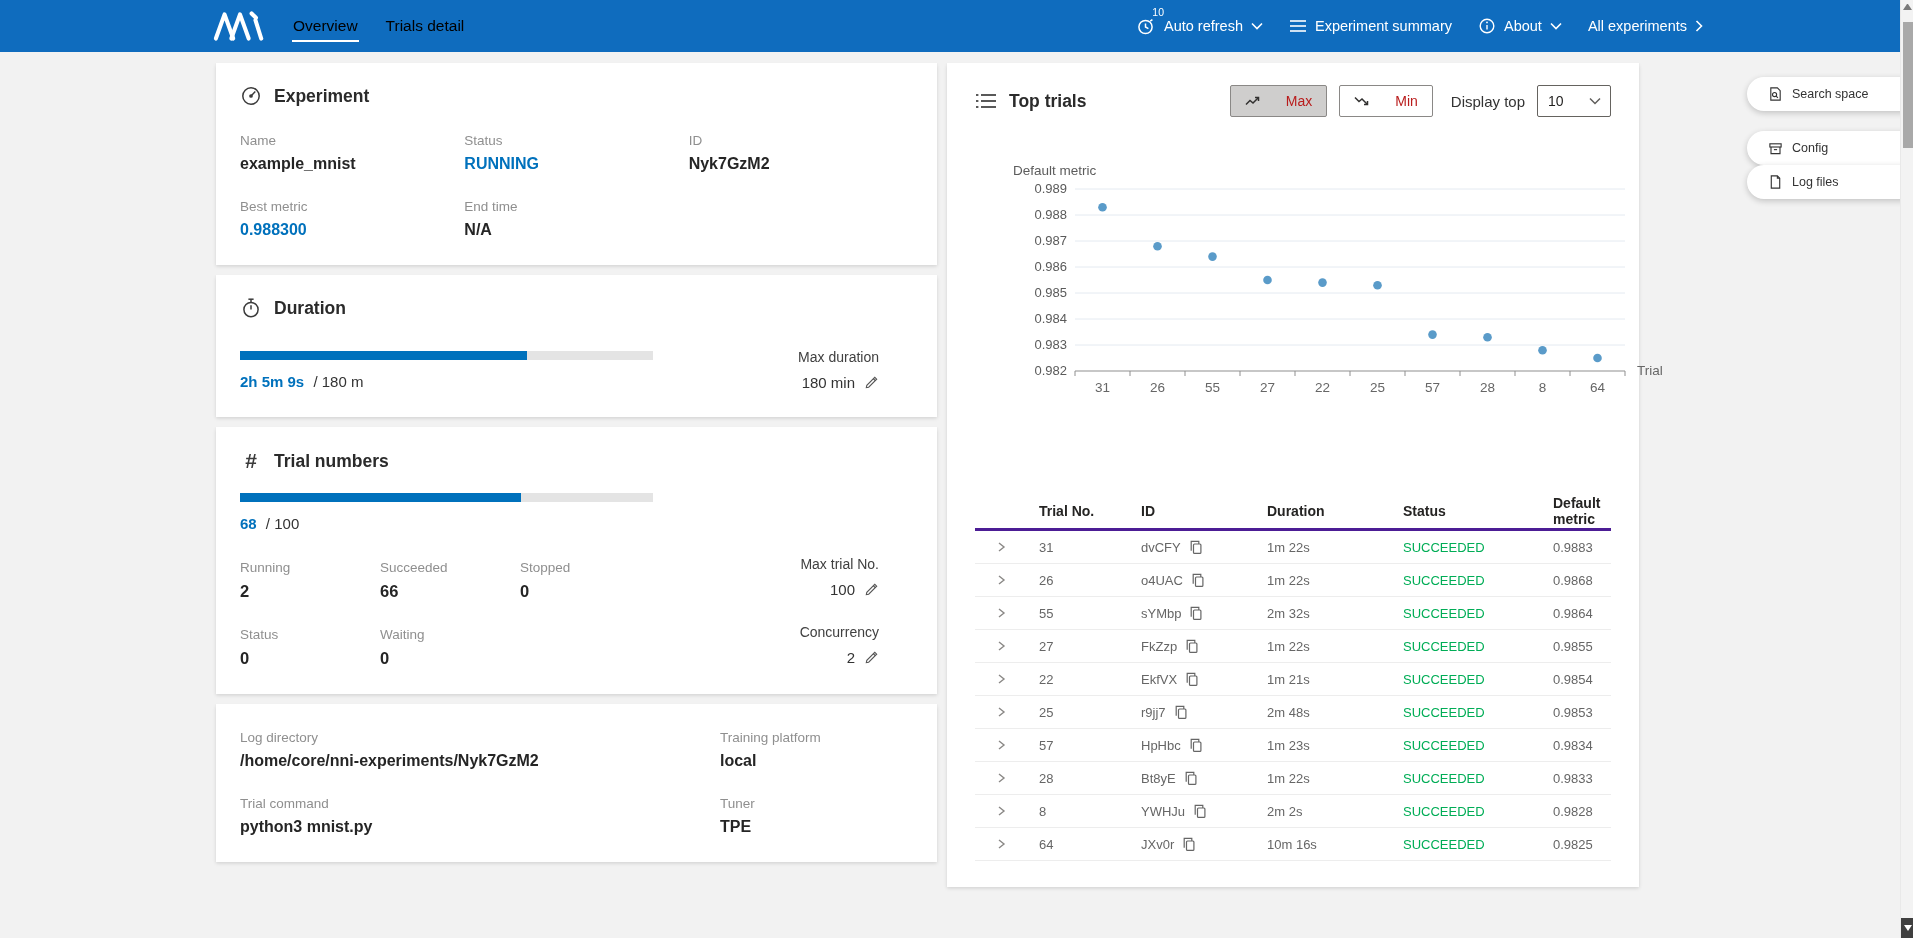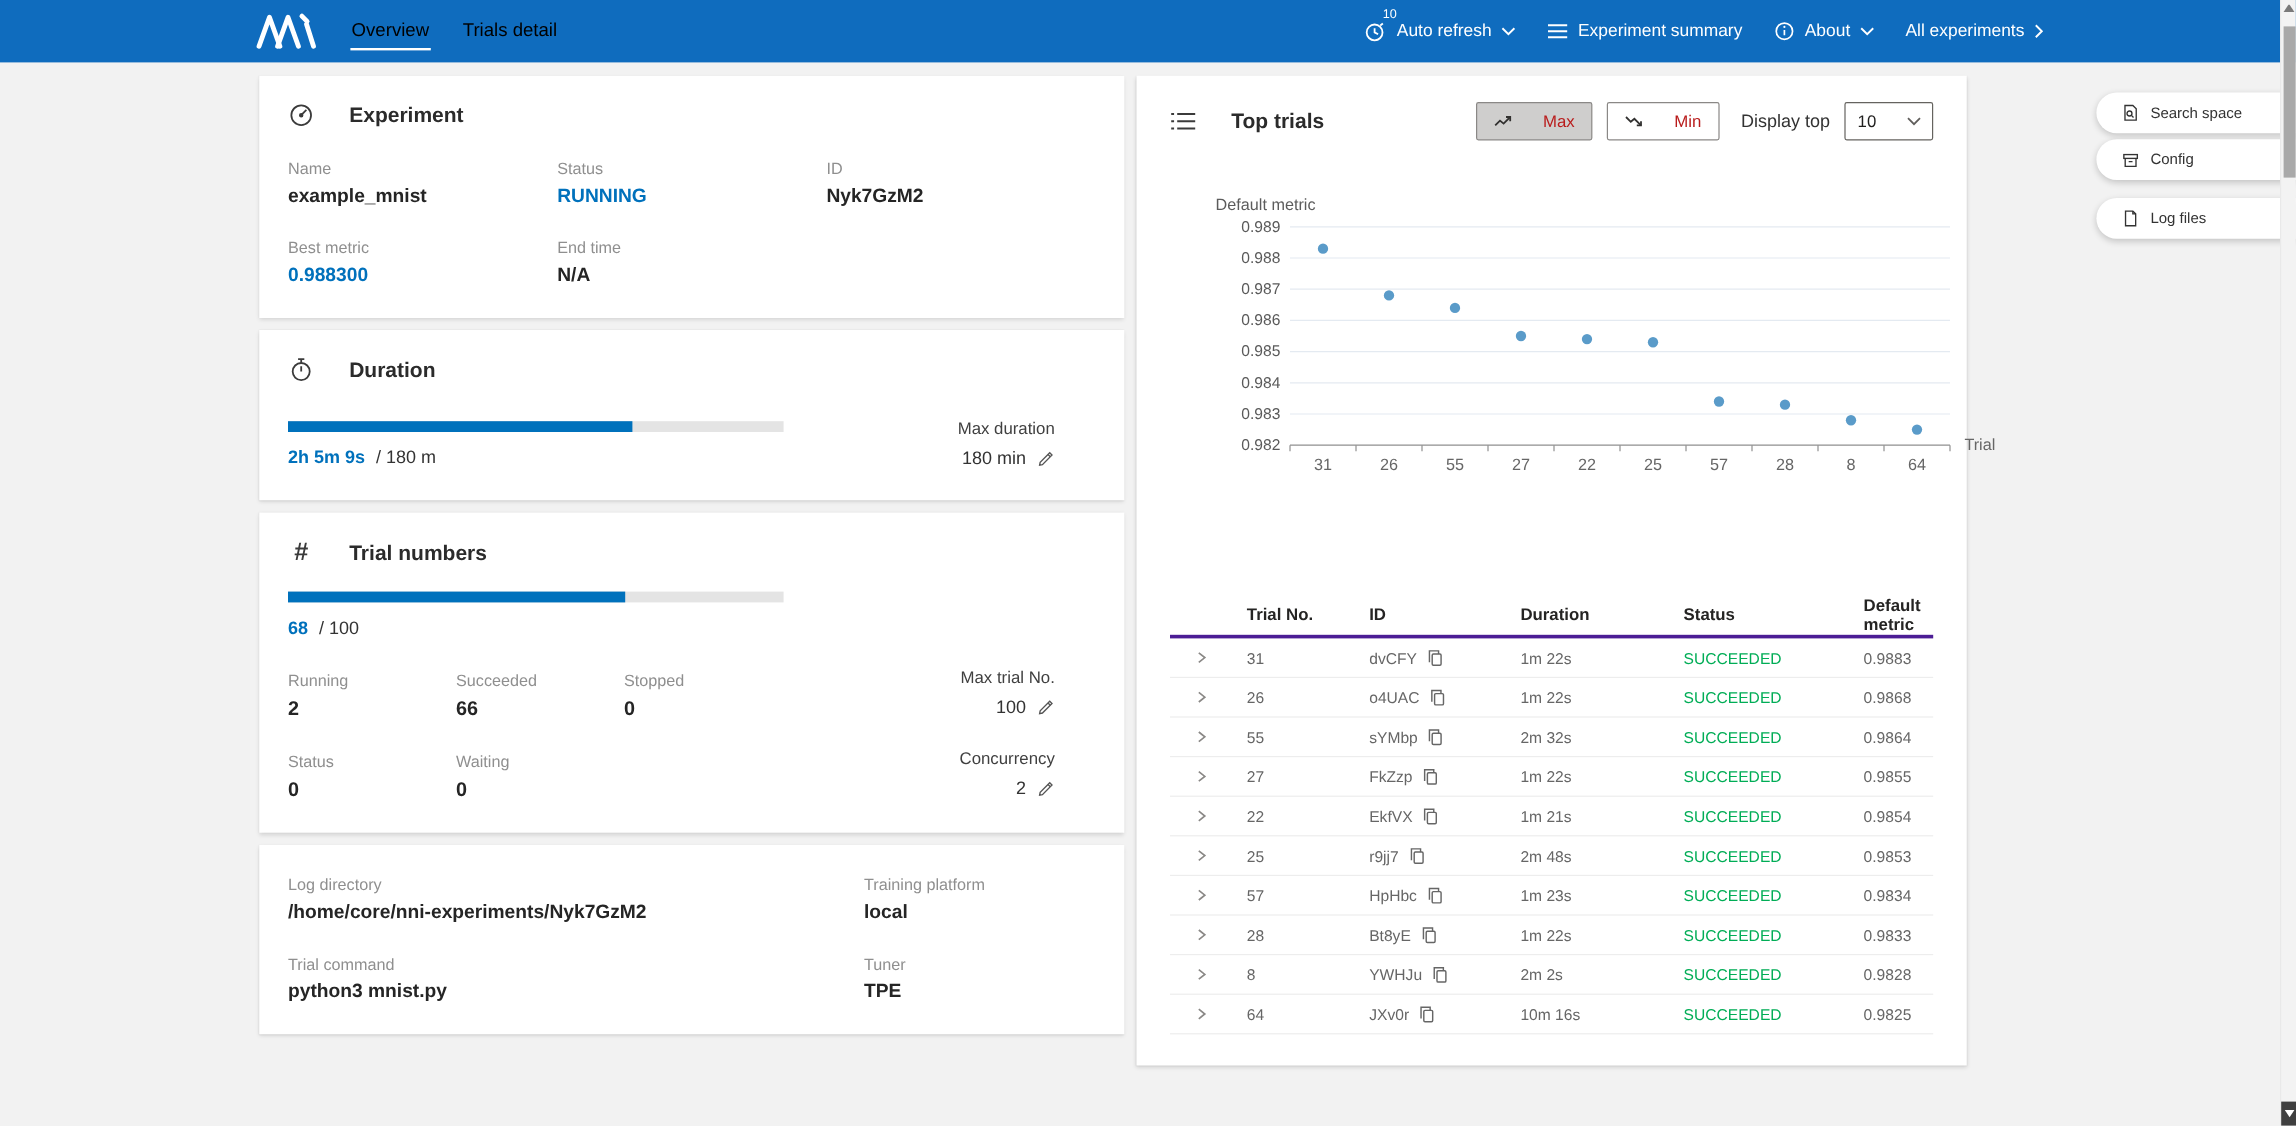--- a/index.html
+++ b/index.html
@@ -24,21 +24,21 @@
   .nav-item { display:flex; align-items:center; gap:8px; font-size:14.5px; cursor:pointer; white-space:nowrap; }
   .refresh-wrap { position:relative; display:inline-flex; }
   .refresh-badge { position:absolute; top:-10px; right:-8px; font-size:10.5px; color:#fff; }
   
   .content { display:flex; align-items:flex-start; gap:10px; padding:11px 0 0 216px; }
   .left-col { width:721px; display:flex; flex-direction:column; gap:10px; }
   .card {
     background:#fff; padding:22px 24px 26px;
     box-shadow:0 1.6px 3.6px rgba(0,0,0,.132), 0 .3px .9px rgba(0,0,0,.108);
   }
-  .card-title-row { display:flex; align-items:center; gap:29px; }
+  .card-title-row { display:flex; align-items:center; gap:12px; }
   .card-title { font-size:17.5px; font-weight:700; color:#2b2b2b; }
   .hash-glyph { font-size:21px; font-weight:600; color:#3b3b3b; width:22px; text-align:center; }
   
   .fields-grid { display:grid; grid-template-columns:1fr 1fr 1fr; row-gap:26px; margin-top:26px; }
   .fl { color:#8f8f8f; font-size:13.5px; margin-bottom:7px; }
   .fv { color:#252525; font-size:16px; font-weight:600; }
   .fv.accent { color:#0071bc; }
   
   .bar { width:413px; height:9px; background:#e4e4e4; margin-top:20px; }
   .bar-fill { height:100%; background:#0071bc; }
@@ -635,21 +635,21 @@
 </div>
 
 <div class="pill" style="top:77px;">
   <svg width="15" height="16" viewBox="0 0 16 16" fill="none" stroke="#333" stroke-width="1.2">
       <path d="M3 1.5 H10 L13 4.5 V14.5 H3 Z"></path>
       <circle cx="7" cy="8.6" r="2.2"></circle>
       <path d="M8.7 10.3 L10.6 12.2"></path>
     </svg>
   <span>Search space</span>
 </div>
-<div class="pill" style="top:116px;">
+<div class="pill" style="top:131px;">
   <svg width="15" height="15" viewBox="0 0 16 16" fill="none" stroke="#333" stroke-width="1.2">
       <rect x="2" y="3" width="12" height="3.4"></rect>
       <path d="M3.2 6.4 V13.5 H12.8 V6.4"></path>
       <line x1="6.3" y1="9.2" x2="9.7" y2="9.2"></line>
     </svg>
   <span>Config</span>
 </div>
 <div class="pill" style="top:165px;">
   <svg width="15" height="16" viewBox="0 0 16 16" fill="none" stroke="#333" stroke-width="1.2">
       <path d="M3.5 1.5 H10 L12.5 4 V14.5 H3.5 Z"></path>

